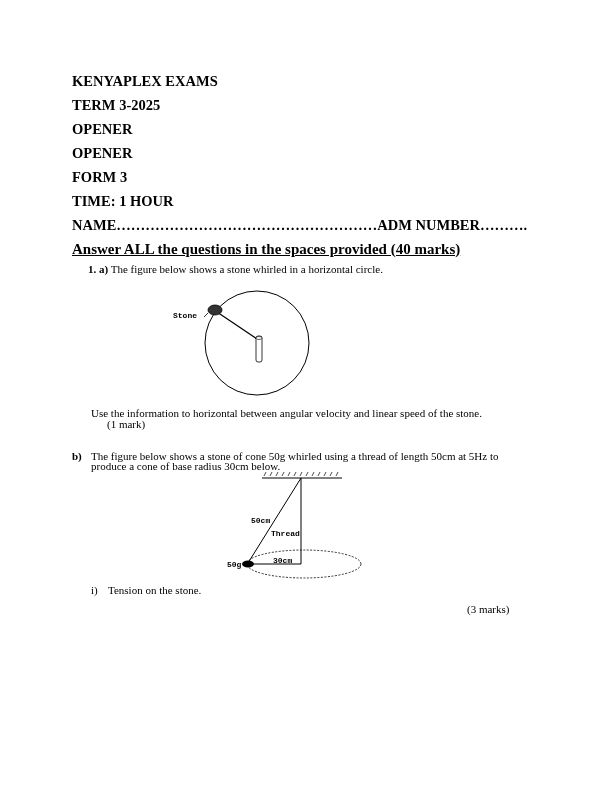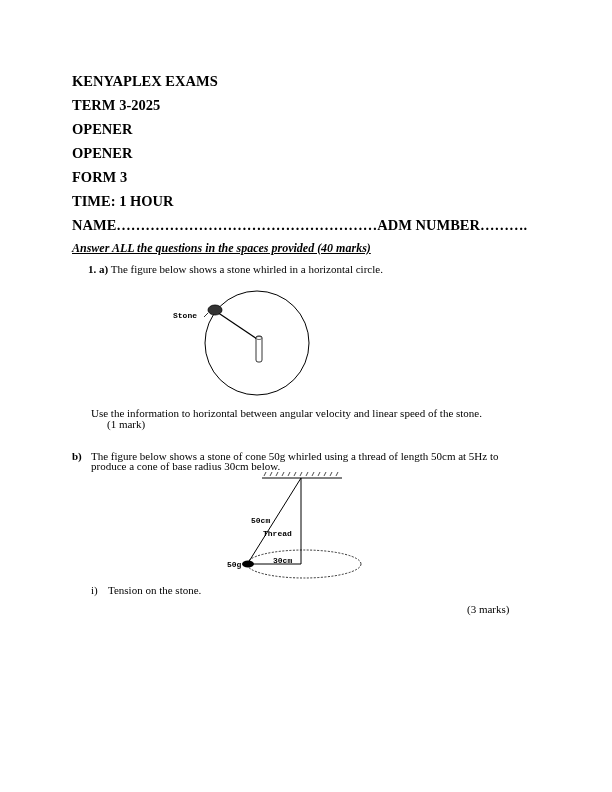--- a/index.html
+++ b/index.html
@@ -1,20 +1,20 @@
 <!DOCTYPE html>
 <html><head>
 <meta charset="utf-8">
 <style>
   html, body { margin: 0; padding: 0; background: #ffffff; }
   body { width: 612px; height: 792px; position: relative; overflow: hidden;
          font-family: "Liberation Serif", serif; color: #000; }
   .hdr { position: absolute; left: 72px; font-weight: bold; font-size: 14.5px; white-space: nowrap; text-align: right; }
-  .instr { position: absolute; left: 72px; top: 241px; font-weight: bold; font-style: italic;
-           font-size: 12px; text-decoration: underline; white-space: nowrap; }
+  .instr { position: absolute; left: 72px; top: 241px; font-weight: bold; 
+           font-size: 15px; text-decoration: underline; white-space: nowrap; }
   .txt { position: absolute; font-size: 11px; white-space: nowrap; line-height: 11px; }
   .b { font-weight: bold; }
   svg { position: absolute; left: 0; top: 0; }
   .lbl { font-family: Liberation Mono, monospace; font-weight: bold; font-size: 8px; }
 </style>
 </head>
 <body>
 
 <div class="hdr" style="top:73px">KENYAPLEX EXAMS</div>
 <div class="hdr" style="top:97px">TERM 3-2025</div>
@@ -64,19 +64,19 @@
       <line x1="330" y1="476" x2="332" y2="472"></line>
     <line x1="336" y1="476" x2="338" y2="472"></line>
   </g>
   <line x1="301" y1="478" x2="248" y2="563" stroke="#000" stroke-width="1"></line>
   <line x1="301" y1="478" x2="301" y2="564" stroke="#000" stroke-width="1"></line>
   <line x1="248" y1="564" x2="301" y2="564" stroke="#000" stroke-width="1"></line>
   <ellipse cx="304" cy="564" rx="57" ry="14" fill="none" stroke="#000" stroke-width="0.8" stroke-dasharray="2,1.5"></ellipse>
   <ellipse cx="248" cy="564" rx="6" ry="3.5" fill="#000"></ellipse>
 </svg>
 <div class="txt lbl" style="left:251px; top:515px">50cm</div>
-<div class="txt lbl" style="left:263px; top:528px">Thread</div>
+<div class="txt lbl" style="left:271px; top:528px">Thread</div>
 <div class="txt lbl" style="left:273px; top:555px">30cm</div>
 <div class="txt lbl" style="left:227px; top:559px">50g</div>
 
 <div class="txt" style="left:91px; top:585px">i)</div>
 <div class="txt" style="left:108px; top:585px">Tension on the stone.</div>
 <div class="txt" style="left:467px; top:604px">(3 marks)</div>
 
 </body></html>

